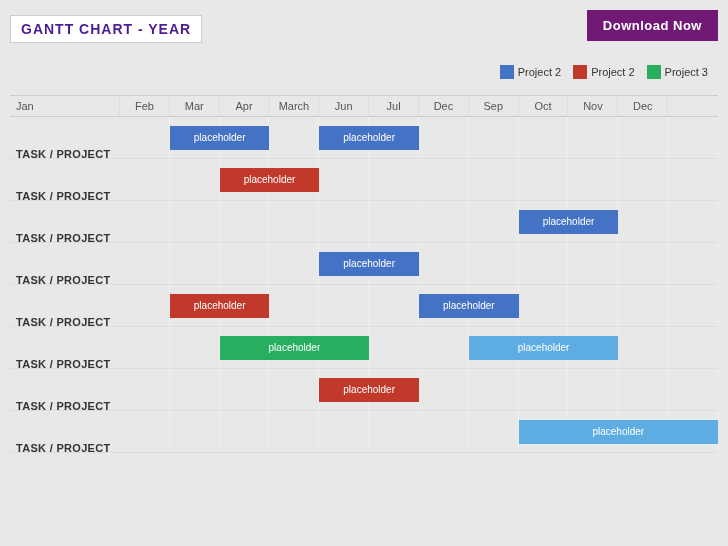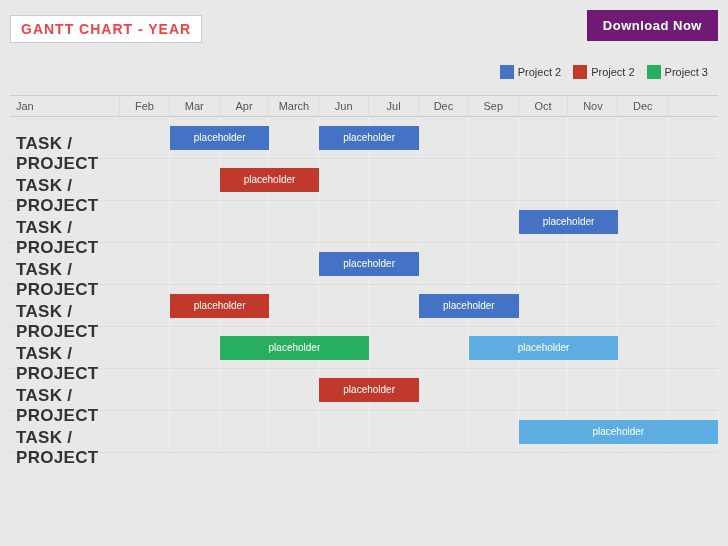--- a/index.html
+++ b/index.html
@@ -25,21 +25,21 @@
       cursor: pointer;
       letter-spacing: 0.5px;
     }
 
     .chart-title {
       position: absolute;
       top: 15px;
       left: 10px;
       font-size: 14px;
       font-weight: bold;
-      color: #ef4444;
+      color: #4c1d95;
       letter-spacing: 1px;
       border: 1px solid #ccc;
       padding: 5px 10px;
       background: white;
     }
 
     .legend {
       position: absolute;
       top: 65px;
       right: 20px;
@@ -95,21 +95,21 @@
       display: flex;
       align-items: center;
       height: 42px;
       border-bottom: 1px solid #ddd;
       position: relative;
     }
 
     .row-label-cell {
       width: 110px;
       flex-shrink: 0;
-      font-size: 17px;
+      font-size: 11px;
       font-weight: bold;
       color: #333;
       padding-left: 6px;
       letter-spacing: 0.3px;
       margin-top: 33px;
     }
 
     .row-grid {
       flex: 1;
       display: grid;

